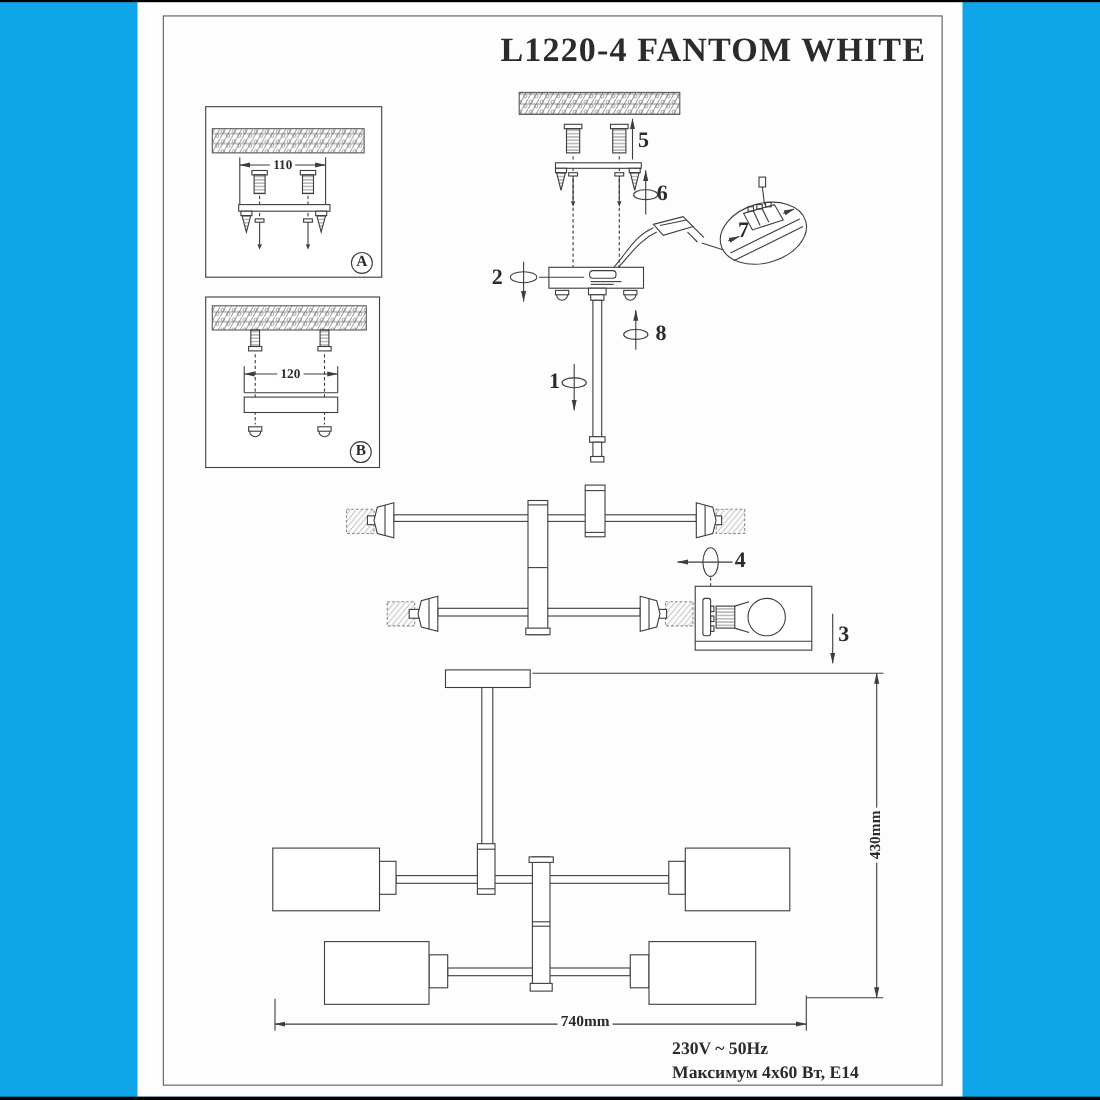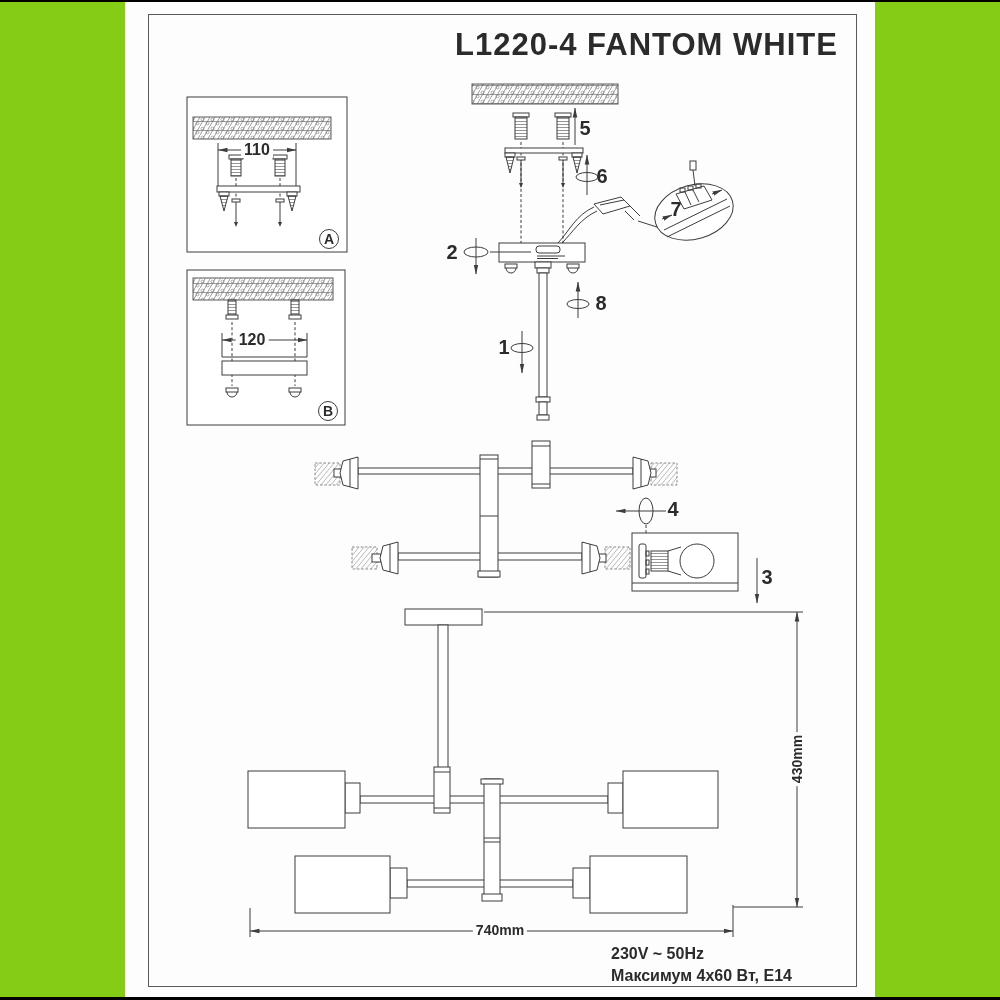--- a/index.html
+++ b/index.html
@@ -1,32 +1,32 @@
 <!DOCTYPE html>
 <html><head>
 <meta charset="utf-8">
 <style>
   html,body{margin:0;padding:0;background:#000;}
-  .canvas{position:relative;width:1000px;height:1000px;background:#84cc16;overflow:hidden;
-          font-family:Liberation Sans, sans-serif;color:#2b2b2b;}
+  .canvas{position:relative;width:1000px;height:1000px;background:#0ea5e9;overflow:hidden;
+          font-family:Liberation Serif, serif;color:#2b2b2b;}
   .page{position:absolute;left:125px;top:0;width:750px;height:997px;background:#fdfdfd;}
   .edge-top{position:absolute;left:0;top:0;width:1000px;height:2px;background:#000;}
   .edge-bottom{position:absolute;left:0;top:997px;width:1000px;height:3px;background:#000;}
   .frame{position:absolute;left:148px;top:14px;width:707px;height:971px;border:1px solid #5a5a5a;}
   svg.art{position:absolute;left:0;top:0;}
   .ln{stroke:#3d3d3d;fill:none;stroke-width:1;}
   .wh{stroke:#3d3d3d;fill:#fff;stroke-width:1;}
   .hatch{stroke:#3d3d3d;fill:url(#screwHatch);stroke-width:1;}
   .thr{stroke:#8a8a8a;fill:url(#thread);stroke-width:1;stroke-dasharray:2.5 1.8;}
   .dash{stroke:#3d3d3d;fill:none;stroke-width:1;stroke-dasharray:3 2.2;}
   .ceil{stroke:#5a5a5a;fill:url(#hatchCeil);stroke-width:1;}
   .lbl{position:absolute;transform:translate(-50%,-50%);white-space:nowrap;line-height:1;}
   .title{font-size:31px;font-weight:700;letter-spacing:1px;transform:none;}
   .stepnum{font-size:20px;font-weight:600;}
-  .dimnum{font-size:16px;font-weight:700;background:#fdfdfd;padding:0 3px;}
+  .dimnum{font-size:12px;font-weight:700;background:#fdfdfd;padding:0 3px;}
   .dimmm{font-size:14px;font-weight:600;background:#fdfdfd;padding:0 3px;}
   .dim-rot{transform:translate(-50%,-50%) rotate(-90deg);}
   .circ{width:20px;height:20px;border:1.4px solid #3d3d3d;border-radius:50%;
         display:flex;align-items:center;justify-content:center;
         font-size:14px;font-weight:600;background:#fff;box-sizing:border-box;}
   .specs{position:absolute;left:611px;top:944px;font-size:16px;font-weight:700;line-height:1.2;}
   .specs div{margin-bottom:3px;}
 </style>
 </head>
 <body>
@@ -315,32 +315,32 @@
         <line x1="797" y1="612" x2="797" y2="907" class="ln" marker-start="url(#ah)" marker-end="url(#ah)"></line>
       </g>
     </g>
   </svg>
 
   <div class="lbl title" style="left:455px;top:29px;">L1220-4 FANTOM WHITE</div>
 
   <div class="lbl dimnum" style="left:257px;top:150px;">110</div>
   <div class="lbl circ" style="left:329px;top:239px;">A</div>
 
-  <div class="lbl dimnum" style="left:252px;top:340px;text-align:center;">120</div>
+  <div class="lbl dimnum" style="left:264px;top:340px;text-align:center;">120</div>
   <div class="lbl circ" style="left:328px;top:411px;">B</div>
 
   <div class="lbl stepnum" style="left:585px;top:128px;">5</div>
   <div class="lbl stepnum" style="left:602px;top:176px;">6</div>
   <div class="lbl stepnum" style="left:676px;top:209px;">7</div>
   <div class="lbl stepnum" style="left:452px;top:252px;">2</div>
   <div class="lbl stepnum" style="left:601px;top:303px;">8</div>
   <div class="lbl stepnum" style="left:504px;top:347px;">1</div>
   <div class="lbl stepnum" style="left:673px;top:509px;">4</div>
   <div class="lbl stepnum" style="left:767px;top:577px;">3</div>
 
-  <div class="lbl dimmm" style="left:500px;top:930px;">740mm</div>
+  <div class="lbl dimmm" style="left:532px;top:930px;">740mm</div>
   <div class="lbl dimmm dim-rot" style="left:797px;top:759px;">430mm</div>
 
   <div class="specs">
     <div>230V ~ 50Hz</div>
     <div>Максимум 4x60 Вт, E14</div>
   </div>
 </div>
 
 </body></html>

